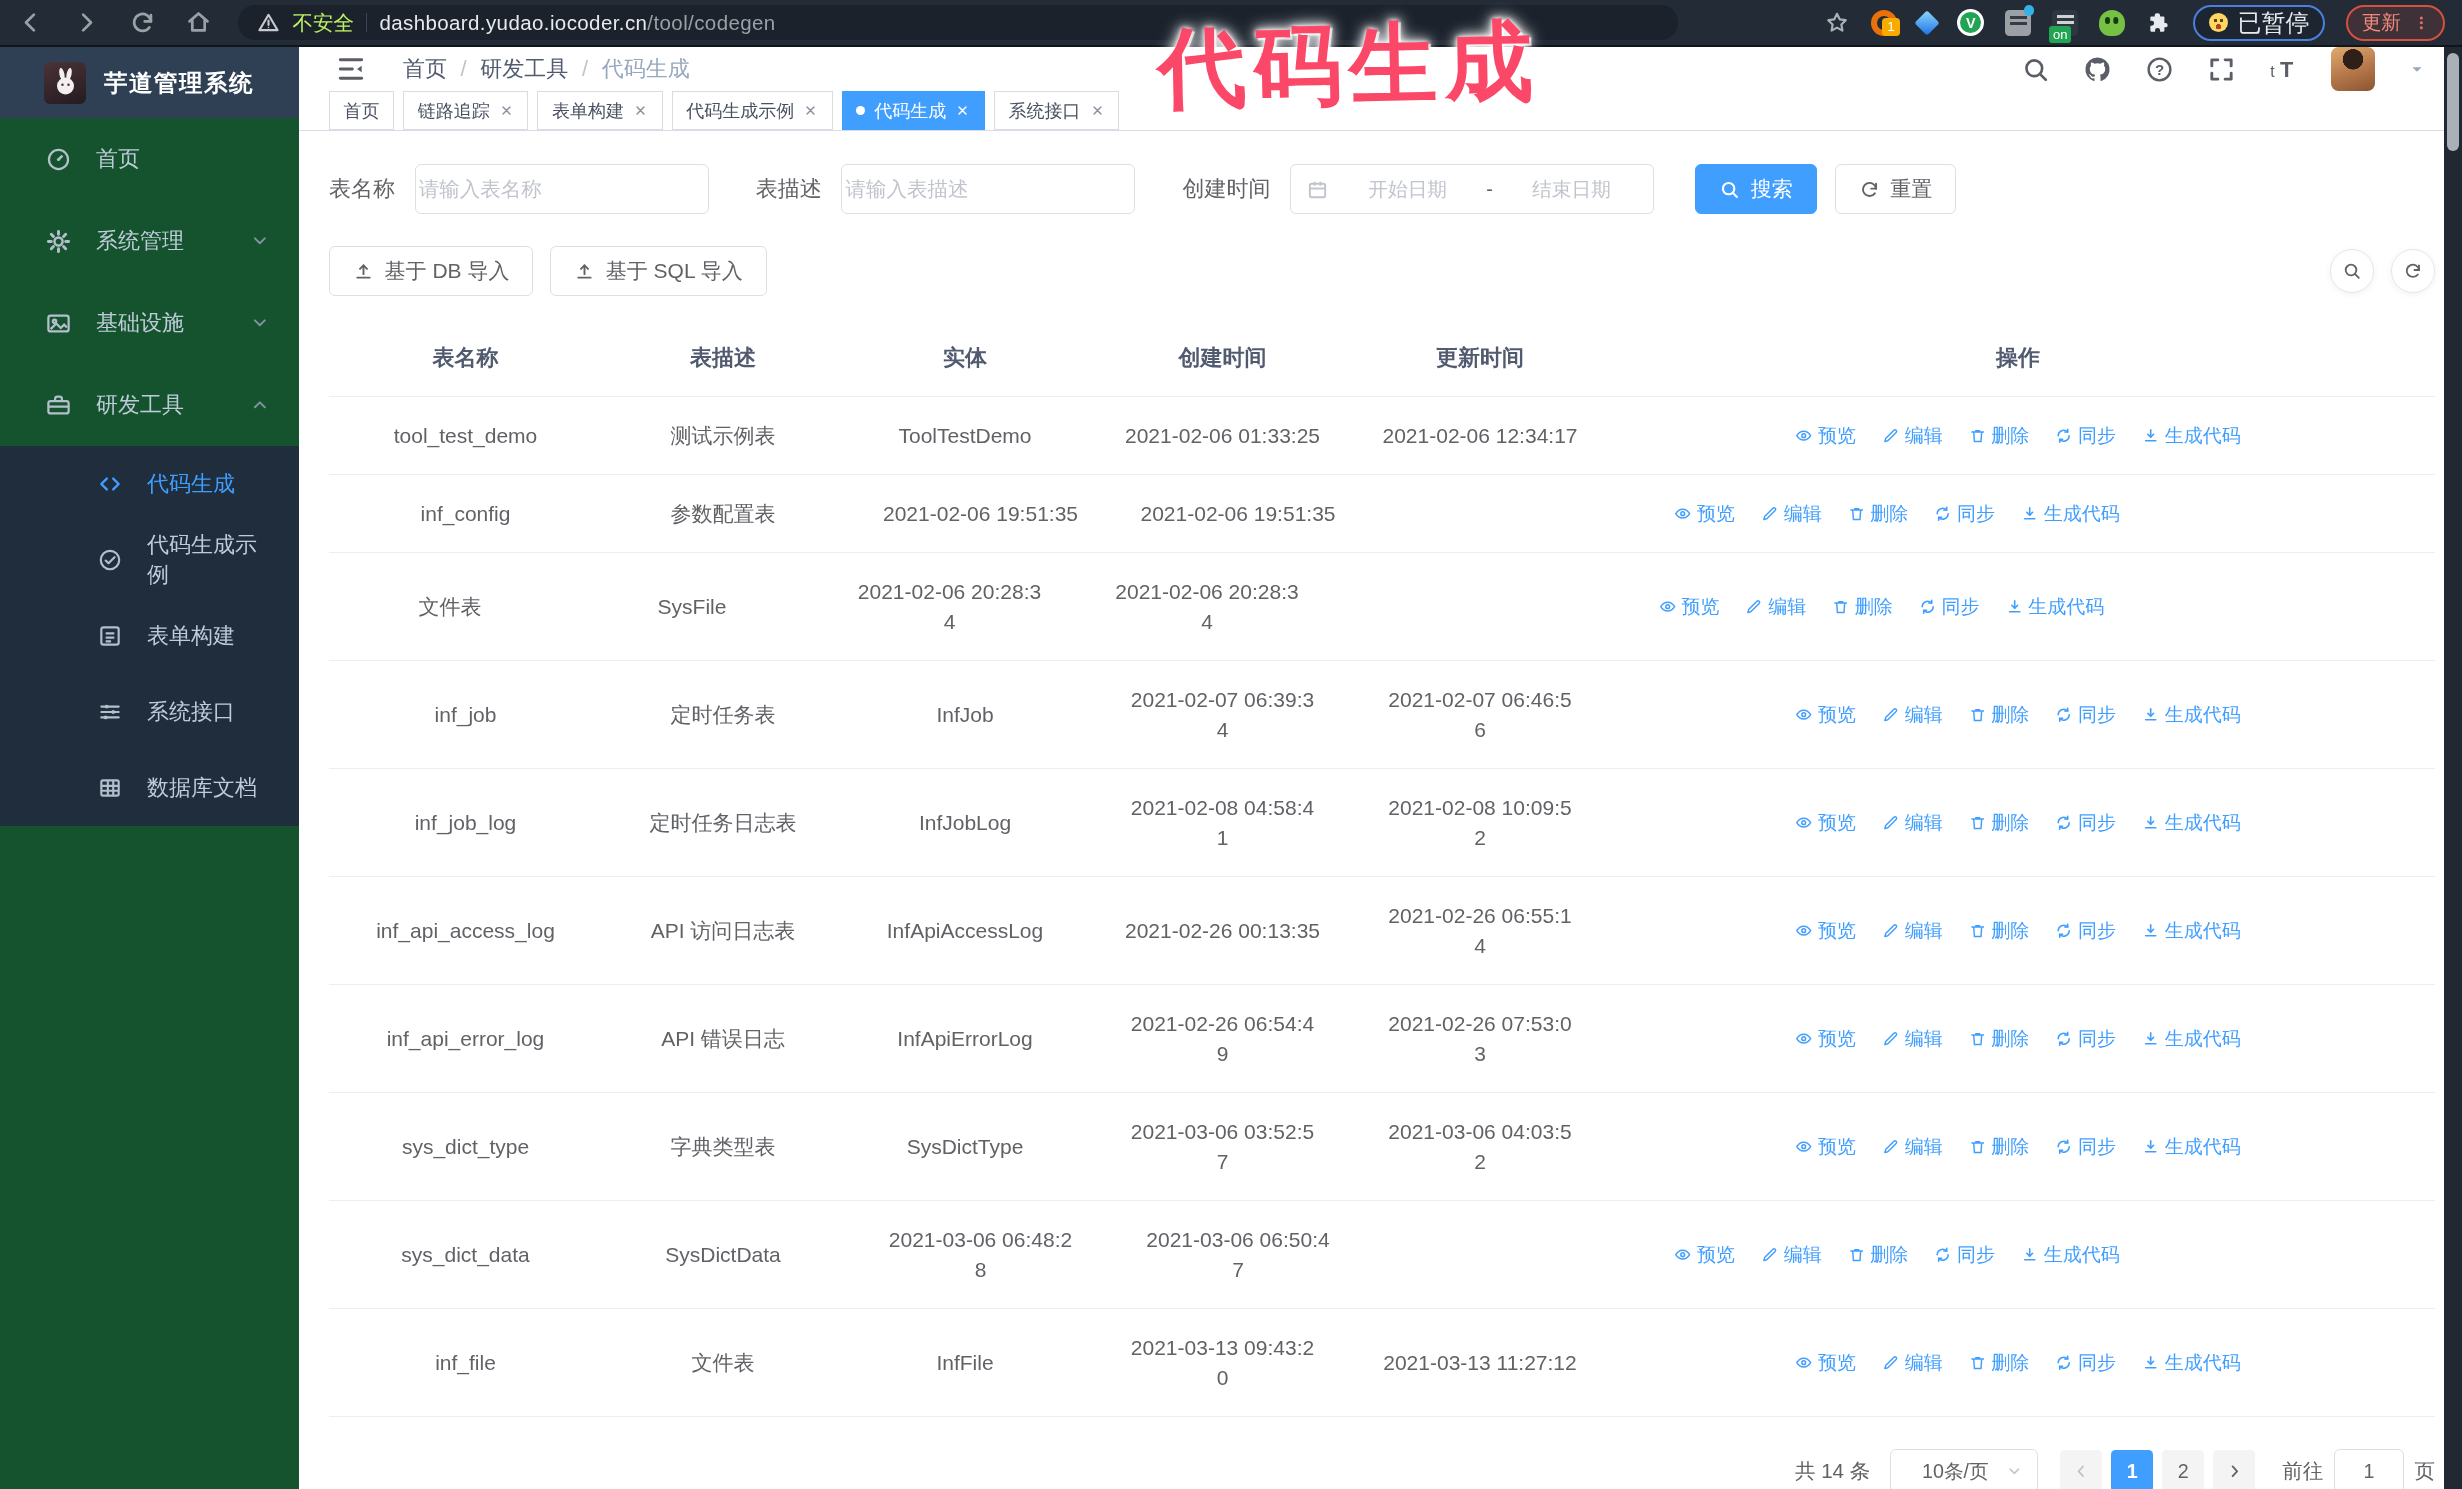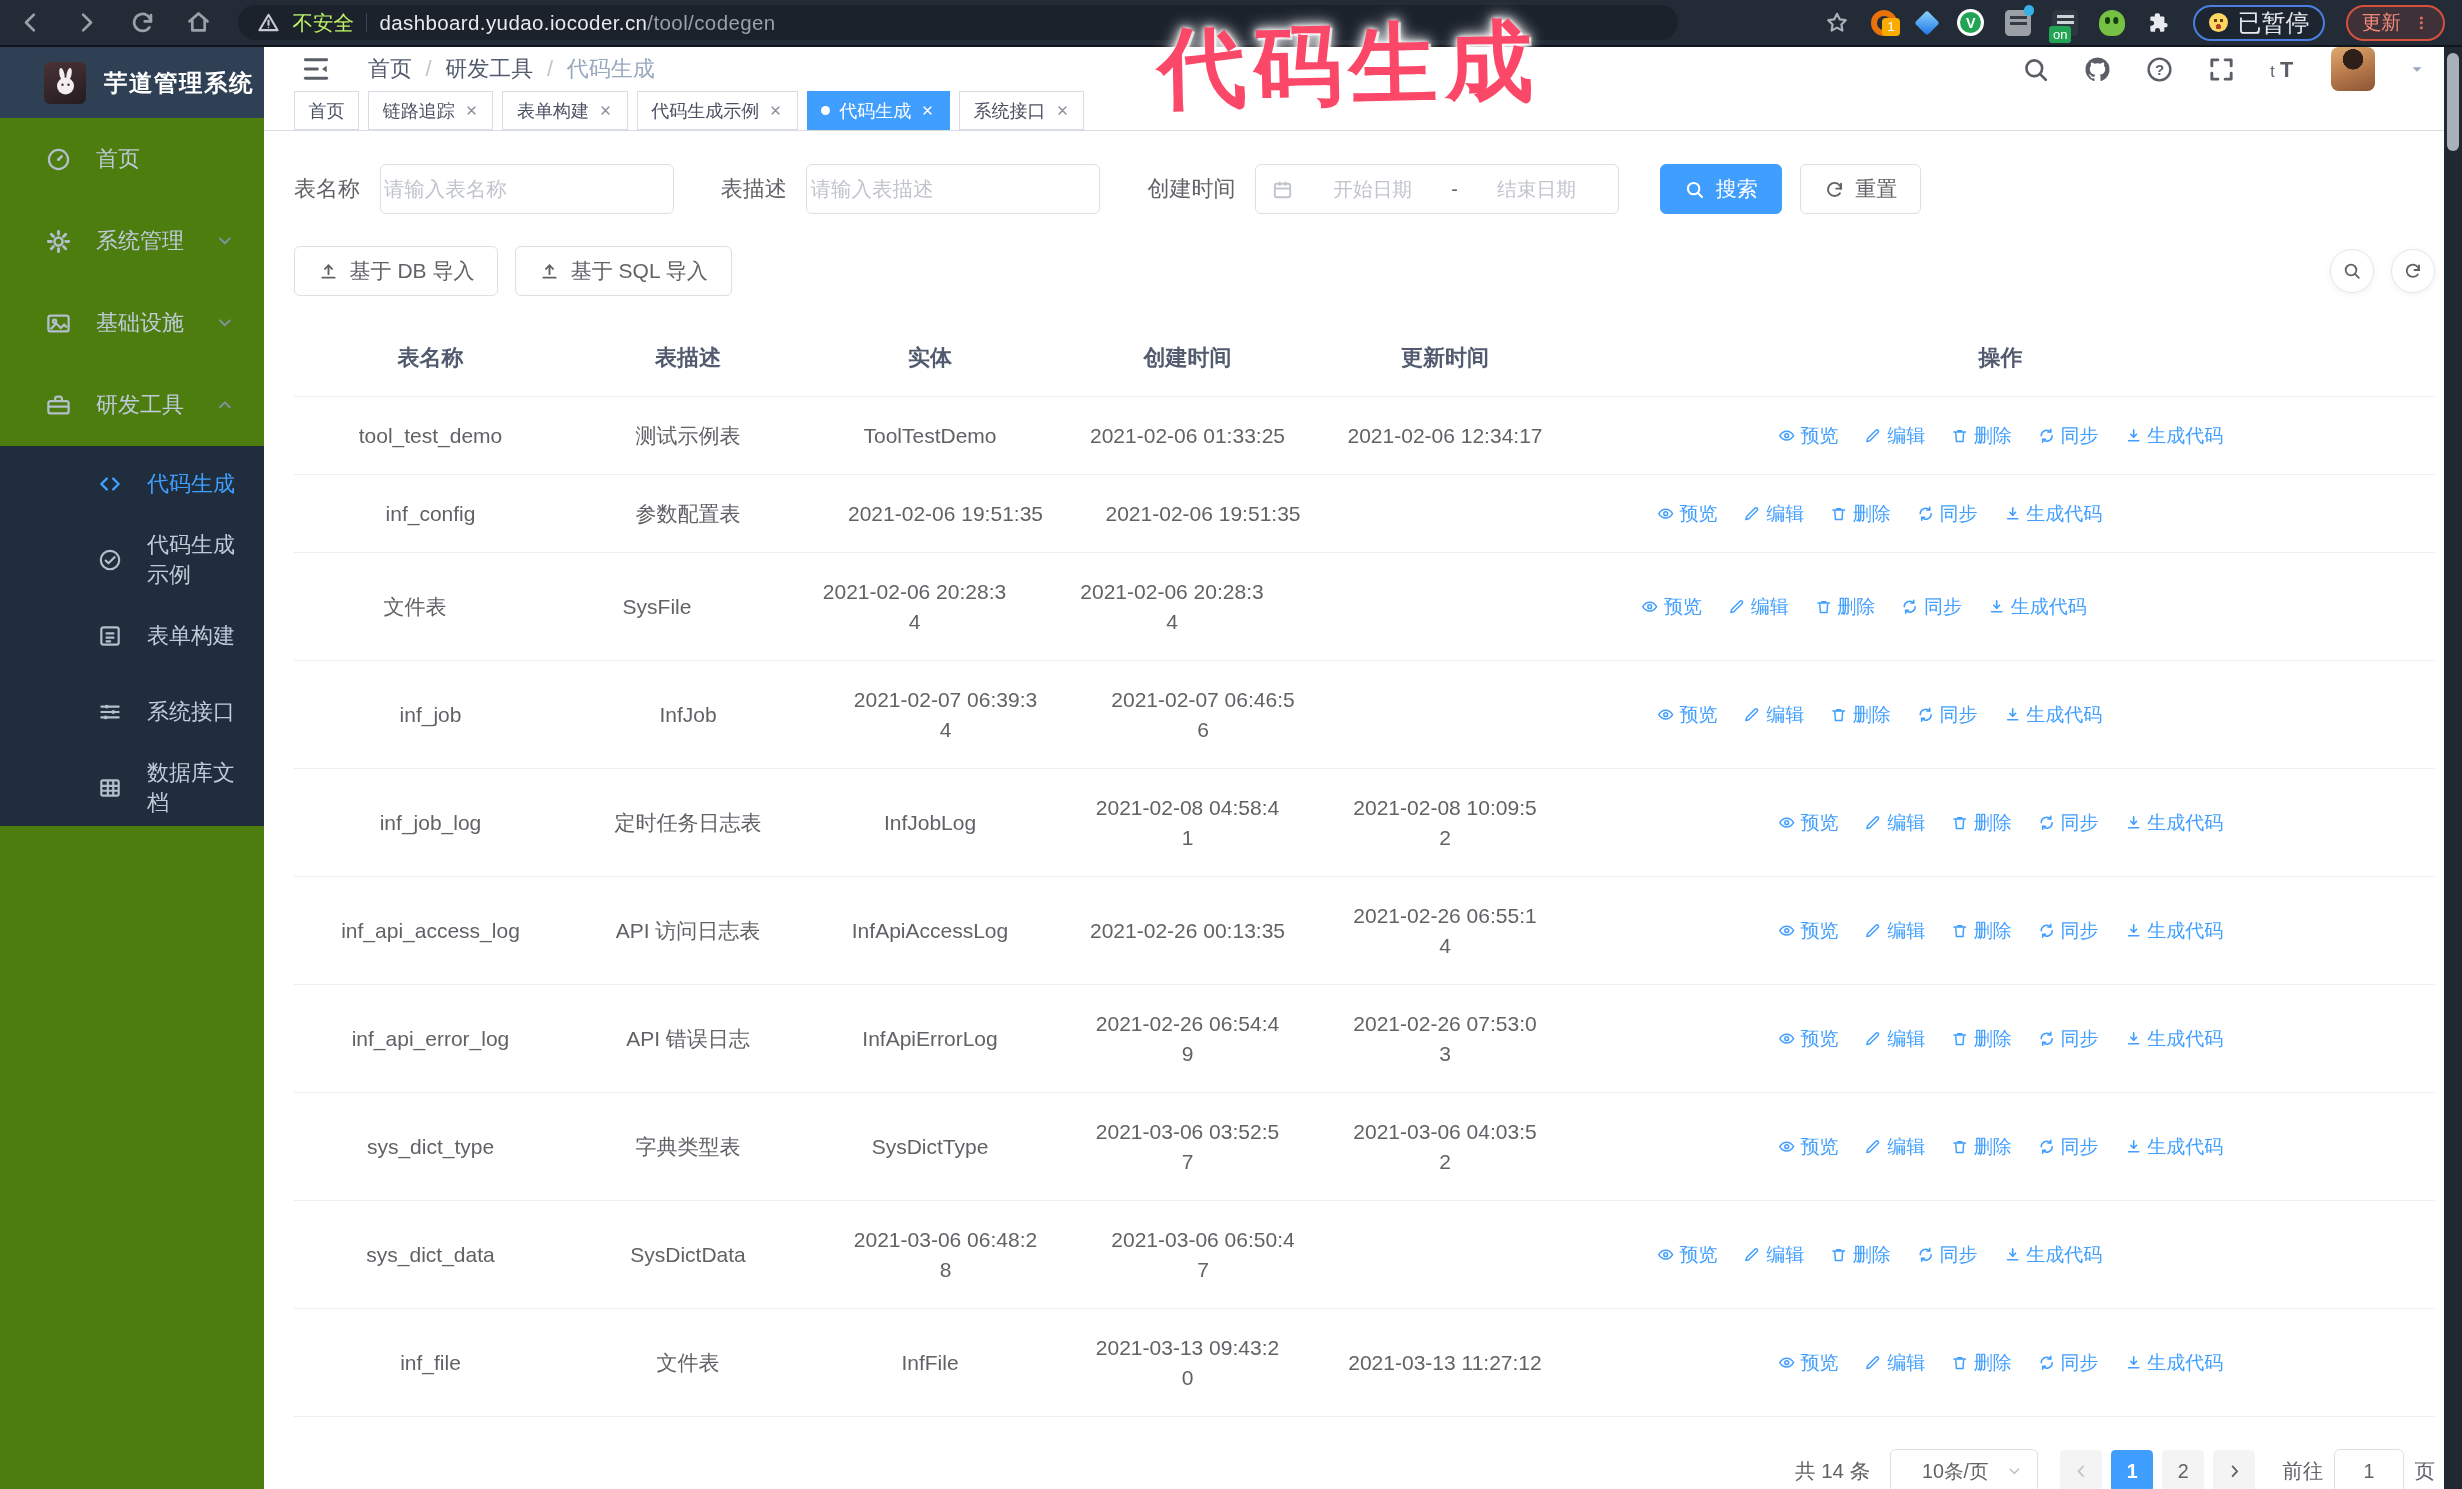--- a/index.html
+++ b/index.html
@@ -43,21 +43,21 @@
       radial-gradient(circle at 50% 72%, #b3431f 16%, transparent 17%), #fdd663; }
   .paused-pill span.txt { color:#e8eaed; font-size:24px; }
   .update-btn { height:36px; border-radius:18px; border:2.3px solid #d6503e; background:rgba(214,80,62,.16); display:flex; align-items:center; gap:12px; padding:0 13.6px; }
   .update-btn .txt { color:#f0897b; font-size:19.7px; }
   .update-btn .dots { color:#e0705e; width:16.7px; height:19.7px; }
 
   
   .app { position:absolute; top:47px; left:0; right:0; bottom:0; display:flex; }
 
   
-  .sidebar { width:264px; background:#4d7c0f; color:#bfcbd9; flex-shrink:0; display:flex; flex-direction:column; }
+  .sidebar { width:299px; background:#14532d; color:#bfcbd9; flex-shrink:0; display:flex; flex-direction:column; }
   .logo-row { height:71px; display:flex; align-items:center; gap:18px; padding-left:44px; background:#2f4054; }
   .logo-img { width:42px; height:42px; border-radius:6px; background:linear-gradient(160deg,#4a3337,#241b20); display:flex; align-items:center; justify-content:center; color:#f3eef0; }
   .logo-img svg { width:33px; height:33px; }
   .logo-title { color:#ffffff; font-size:23.5px; font-weight:bold; letter-spacing:1.5px; }
   .menu-item { height:82px; display:flex; align-items:center; gap:24px; padding:0 29px 0 45px; font-size:22px; color:#bfcbd9; cursor:pointer; }
   .menu-item .micon { width:27px; height:27px; color:#b4bfcc; flex-shrink:0; }
   .menu-item .chev { margin-left:auto; width:19.7px; height:19.7px; color:#8291a3; }
   .submenu { background:#1f2d3d; }
   .submenu .menu-item { height:76px; padding-left:97px; font-size:22px; }
   .submenu .menu-item .micon { width:26px; height:26px; }
@@ -706,20 +706,21 @@
                         <path d="M5 19h14"></path>
                       </svg>
                     </span>
                     <span>生成代码</span>
                   </span>
                 </div>
               </div>
             </div>
             <div class="trow">
               <div class="tcell c0">inf_job</div>
+              <div class="tcell c1">定时任务表</div>
               <div class="tcell c2">InfJob</div>
               <div class="tcell c3 time">2021-02-07 06:39:3
 4</div>
               <div class="tcell c4 time">2021-02-07 06:46:5
 6</div>
               <div class="tcell c5">
                 <div class="actions">
                   <span class="action-link">
                     <span class="cicon ">
                       <svg viewBox="0 0 24 24" fill="none" stroke="currentColor" stroke-width="2">

